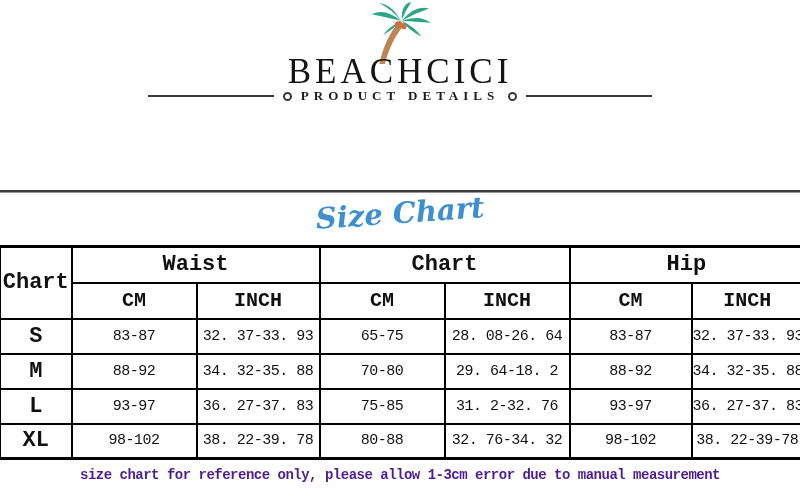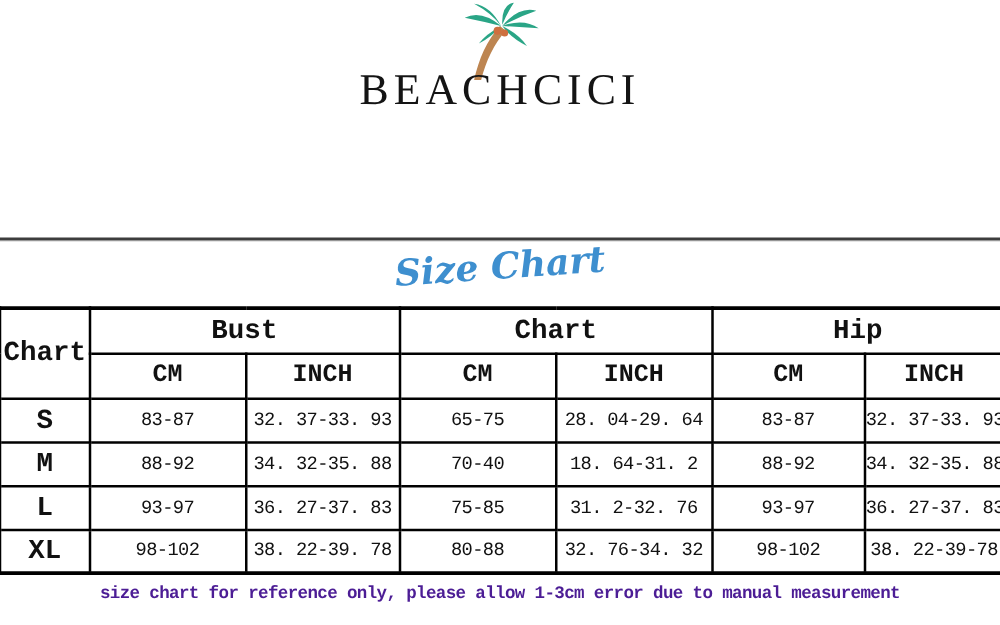--- a/index.html
+++ b/index.html
@@ -91,66 +91,73 @@
     <path d="M54 20 Q68 3 83 7 Q68 12 54 20 Z" fill="#2aa586"></path>
     <path d="M54 20 Q72 13 85 22 Q69 21 54 20 Z" fill="#2aa586"></path>
     <path d="M54 20 Q68 27 75 37 Q61 30 54 20 Z" fill="#2aa586"></path>
     <path d="M53 20 Q40 27 34 35 Q44 30 53 20 Z" fill="#2aa586"></path>
     <circle cx="50" cy="24" r="3.4" fill="#ce6f3f"></circle>
     <circle cx="56" cy="26" r="3.0" fill="#ce6f3f"></circle>
   </svg>
 
   <div class="brand-name">BEACHCICI</div>
 
+  <div class="tagline-row">
+    <span class="rule-seg"></span>
+    <span class="ring"></span>
+    <span class="tagline">PRODUCT DETAILS</span>
+    <span class="ring"></span>
+    <span class="rule-seg"></span>
+  </div>
 
   <div class="wide-divider"></div>
 
   <div class="section-title">Size Chart</div>
 
   <table class="size-table">
     <colgroup>
       <col style="width:72px">
         <col style="width:125px">
         <col style="width:123px">
       <col style="width:125px">
         <col style="width:125px">
         <col style="width:122px">
       <col style="width:112px">
     </colgroup>
     <tbody>
       <tr class="hdr-row">
         <th class="corner-label" rowspan="2">Chart</th>
-        <th class="group-label" colspan="2">Bust</th>
+        <th class="group-label" colspan="2">Waist</th>
         <th class="group-label" colspan="2">Chart</th>
         <th class="group-label" colspan="2">Hip</th>
       </tr>
       <tr class="hdr-row">
         <th class="unit-label">CM</th>
         <th class="unit-label">INCH</th>
         <th class="unit-label">CM</th>
         <th class="unit-label">INCH</th>
         <th class="unit-label">CM</th>
         <th class="unit-label">INCH</th>
       </tr>
 
       <tr class="data-row">
         <td class="size-letter">S</td>
         <td class="value-cell">83-87</td>
         <td class="value-cell">32. 37-33. 93</td>
         <td class="value-cell">65-75</td>
-        <td class="value-cell">28. 04-29. 64</td>
+        <td class="value-cell">28. 08-26. 64</td>
         <td class="value-cell">83-87</td>
         <td class="value-cell">32. 37-33. 93</td>
       </tr>
       <tr class="data-row">
         <td class="size-letter">M</td>
         <td class="value-cell">88-92</td>
         <td class="value-cell">34. 32-35. 88</td>
-        <td class="value-cell">70-40</td>
-        <td class="value-cell">18. 64-31. 2</td>
+        <td class="value-cell">70-80</td>
+        <td class="value-cell">29. 64-18. 2</td>
         <td class="value-cell">88-92</td>
         <td class="value-cell">34. 32-35. 88</td>
       </tr>
       <tr class="data-row">
         <td class="size-letter">L</td>
         <td class="value-cell">93-97</td>
         <td class="value-cell">36. 27-37. 83</td>
         <td class="value-cell">75-85</td>
         <td class="value-cell">31. 2-32. 76</td>
         <td class="value-cell">93-97</td>

